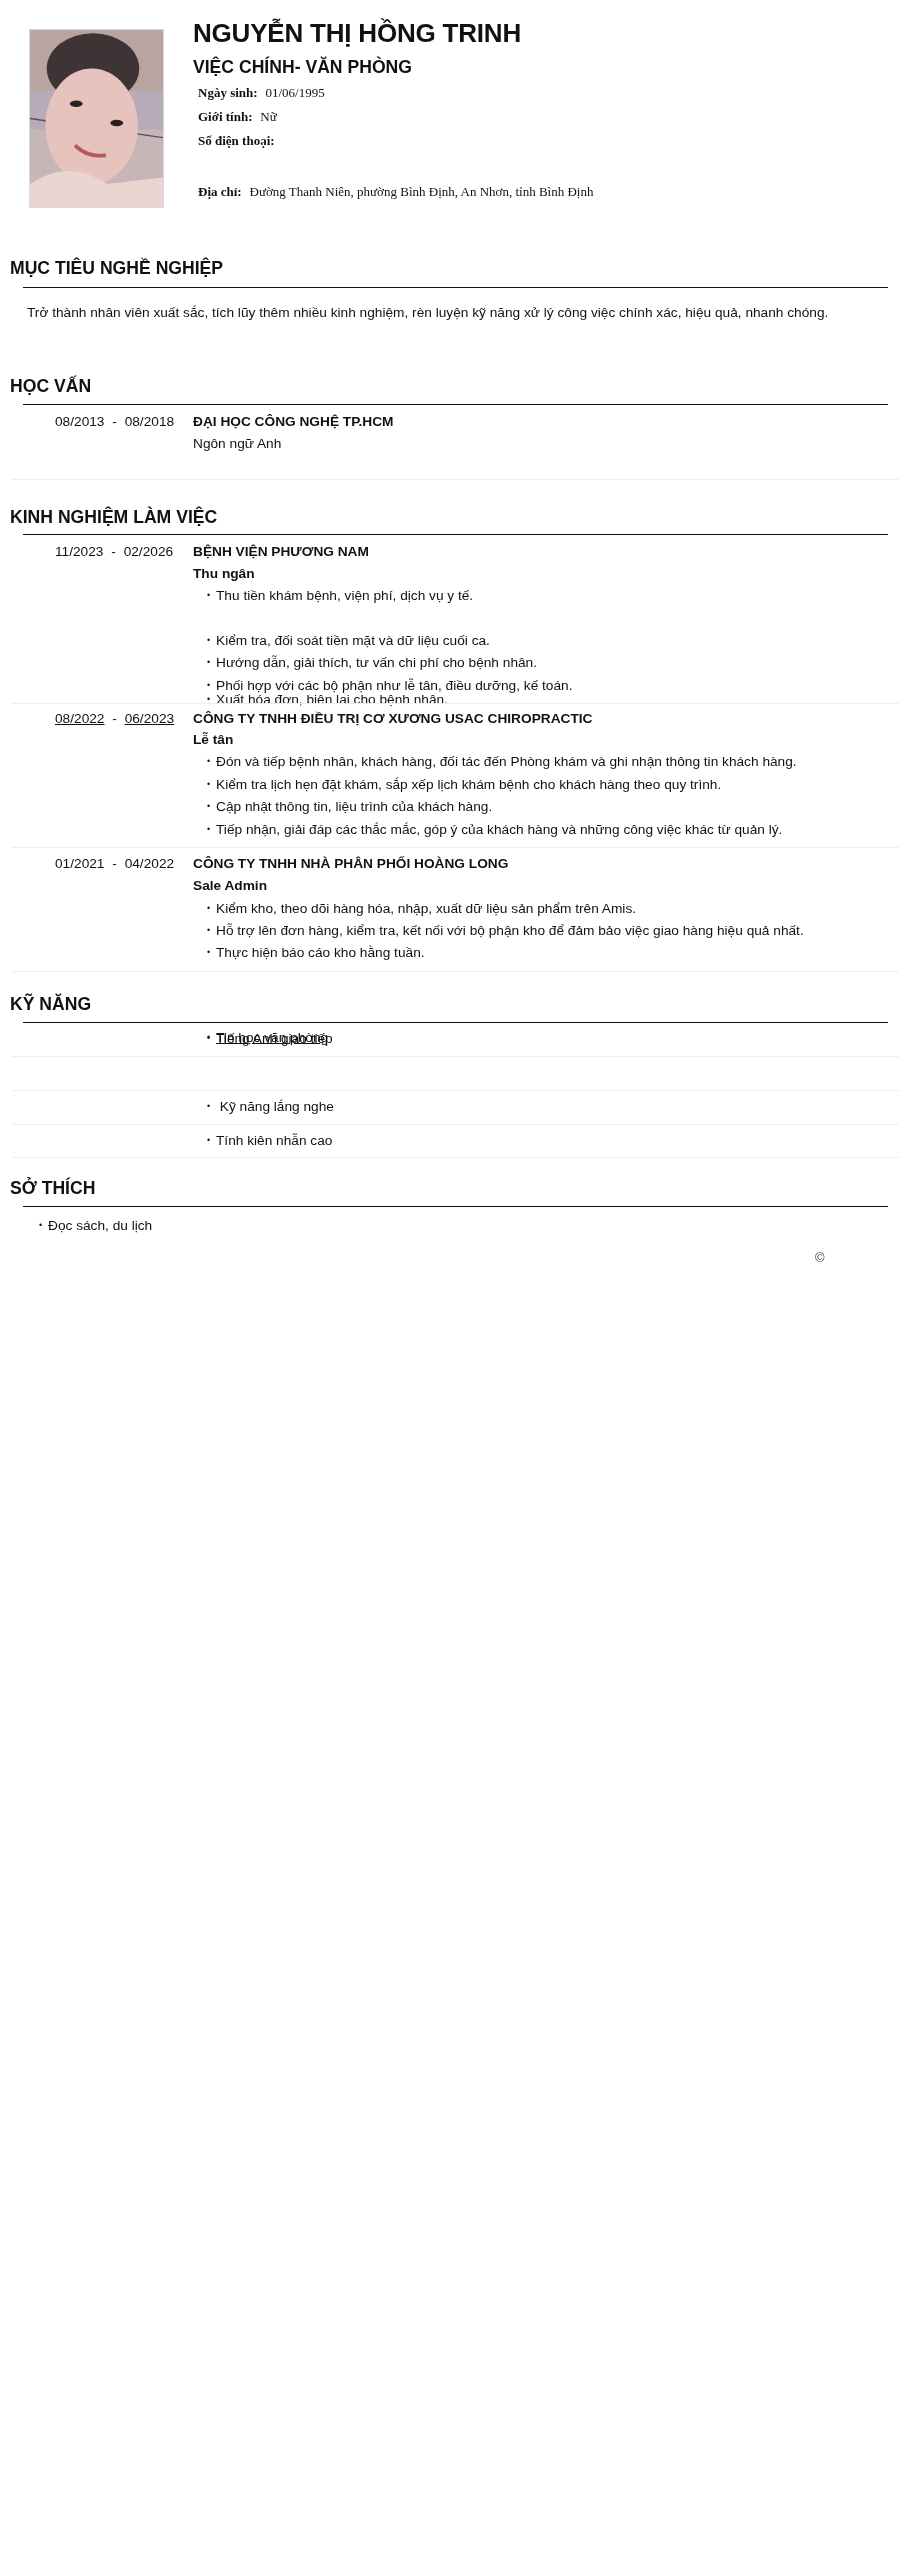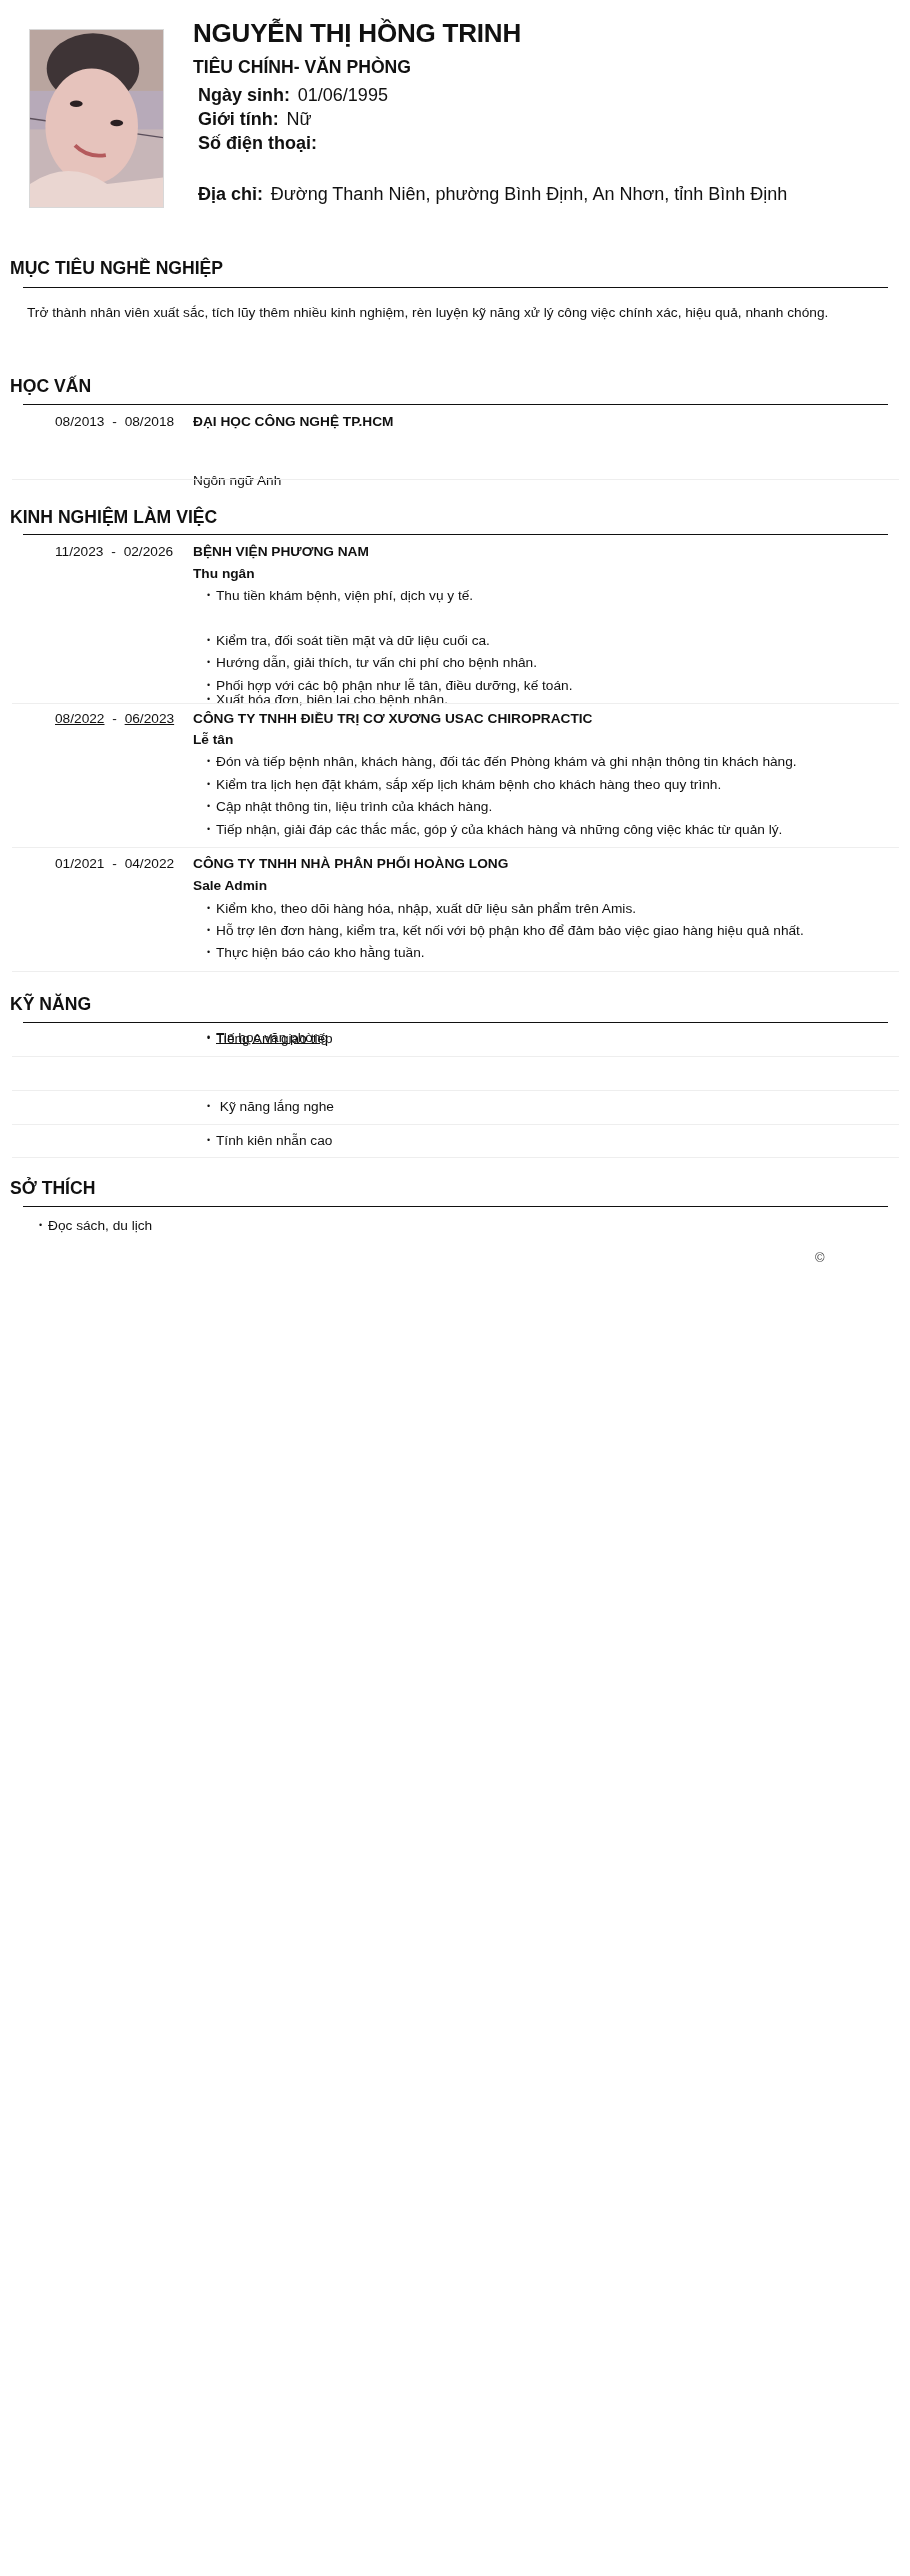--- a/index.html
+++ b/index.html
@@ -9,31 +9,31 @@
   }
   .abs { position: absolute; }
   .photo {
     left: 29px; top: 29px; width: 135px; height: 179px;
     border: 0.7px solid #d8d8d8; box-sizing: border-box; overflow: hidden;
     background: linear-gradient(180deg, #b8a7a6 0%, #c4b2b3 25%, #bfb0c0 50%, #c9bccb 75%, #e4d5d3 100%);
   }
   .photo svg { display: block; width: 100%; height: 100%; }
   .name { left: 193px; top: 18px; font-size: 26px; font-weight: 700; letter-spacing: -0.2px; white-space: nowrap; }
   .position { left: 193px; top: 57px; font-size: 17.6px; font-weight: 700; white-space: nowrap; }
-  .info { left: 198px; font-size: 18px; white-space: nowrap; }
+  .info { left: 198px; font-size: 13px; white-space: nowrap; font-family: Liberation Serif, serif; }
   .info .lbl { font-weight: 700; margin-right: 7.8px; }
   .sec-title { left: 10px; font-size: 17.6px; font-weight: 700; white-space: nowrap; }
   .rule { left: 23.4px; width: 865px; height: 1.3px; background: #111; }
   .sep { left: 11.7px; width: 887px; height: 1.3px; background: #eeeeee; }
   .text { font-size: 13.7px; line-height: 23.4px; }
   .objective { left: 27px; top: 301px; width: 819px; }
   .date { left: 27px; font-size: 13.7px; white-space: nowrap; word-spacing: 1.3px; margin-left: 28px; }
   .date .dash { display: inline-block; margin: 0 7.8px; }
   .org { left: 193px; font-size: 13.7px; font-weight: 700; white-space: nowrap; }
-  .sub { left: 193px; font-size: 13.7px; white-space: nowrap; margin-top: 37px; }
+  .sub { left: 193px; font-size: 13.7px; white-space: nowrap; }
   .role { left: 193px; font-size: 13.7px; font-weight: 700; white-space: nowrap; }
   .bullet { left: 207px; font-size: 13.7px; white-space: nowrap; }
   .bullet .dot { display: inline-block; width: 9px; font-size: 9px; vertical-align: 2px; }
   .copyright { left: 815px; top: 1250px; font-size: 13px; color: #444; }
 </style>
 </head>
 <body>
 
 <div class="abs photo">
   <svg viewBox="0 0 207 276" preserveAspectRatio="none">
@@ -44,21 +44,21 @@
     <ellipse cx="98" cy="60" rx="72" ry="55" fill="#3e3436"></ellipse>
     <ellipse cx="96" cy="150" rx="72" ry="90" fill="#e6c3bc"></ellipse>
     <ellipse cx="72" cy="115" rx="10" ry="5" fill="#2a2022"></ellipse>
     <ellipse cx="135" cy="145" rx="10" ry="5" fill="#2a2022"></ellipse>
     <path d="M70 180 Q90 200 118 195" stroke="#b45a5c" stroke-width="6" fill="none"></path>
     <path d="M0 240 Q60 200 120 240 L207 230 L207 276 L0 276 Z" fill="#ead6d1"></path>
   </svg>
 </div>
 
 <div class="abs name">NGUYỄN THỊ HỒNG TRINH</div>
-<div class="abs position">TIÊU CHÍNH- VĂN PHÒNG</div>
+<div class="abs position">VIỆC CHÍNH- VĂN PHÒNG</div>
 
 <div class="abs info" style="top:85px;">
   <span class="lbl">Ngày sinh:</span><span>01/06/1995</span>
 </div>
 <div class="abs info" style="top:109px;">
   <span class="lbl">Giới tính:</span><span>Nữ</span>
 </div>
 <div class="abs info" style="top:133px;">
   <span class="lbl">Số điện thoại:</span><span></span>
 </div>

